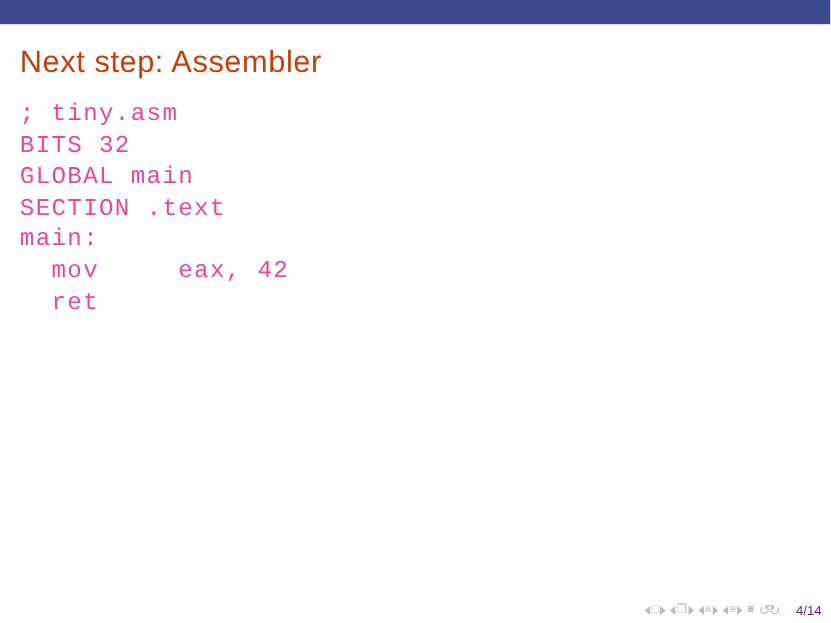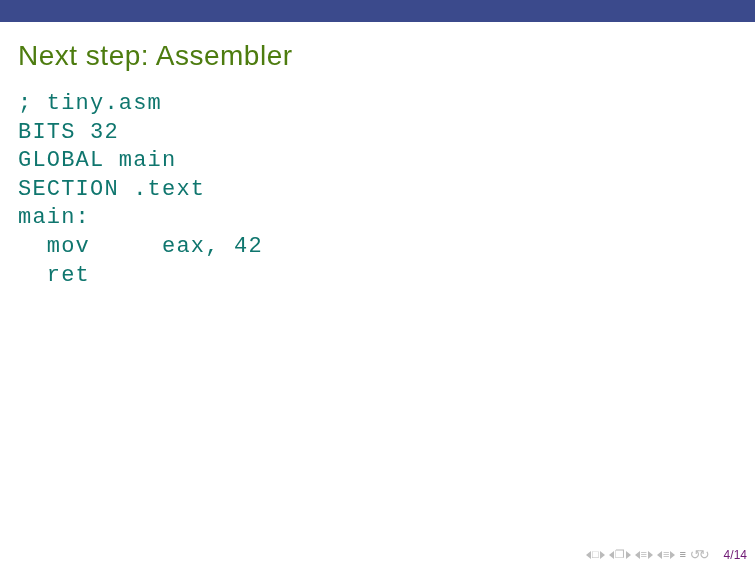--- a/index.html
+++ b/index.html
@@ -11,31 +11,31 @@
     font-family: "Helvetica Neue", Helvetica, Arial, sans-serif;
     overflow: hidden;
     position: relative;
   }
   .topbar {
     width: 100%;
     height: 22px;
     background: #3B4A8C;
   }
   .title {
-    color: #4d7c0f;
+    color: #c2410c;
     font-size: 28px;
     font-weight: 400;
     padding: 18px 18px 10px 18px;
     letter-spacing: 0.5px;
   }
   .code {
     font-family: "Courier New", Courier, monospace;
     font-size: 22px;
     line-height: 1.3;
-    color: #0f766e;
+    color: #ec4899;
     padding: 8px 18px 0 18px;
     white-space: pre;
     letter-spacing: 1.2px;
   }
   .footer {
     position: absolute;
     right: 8px;
     bottom: 4px;
     font-size: 12px;
     color: #666;

